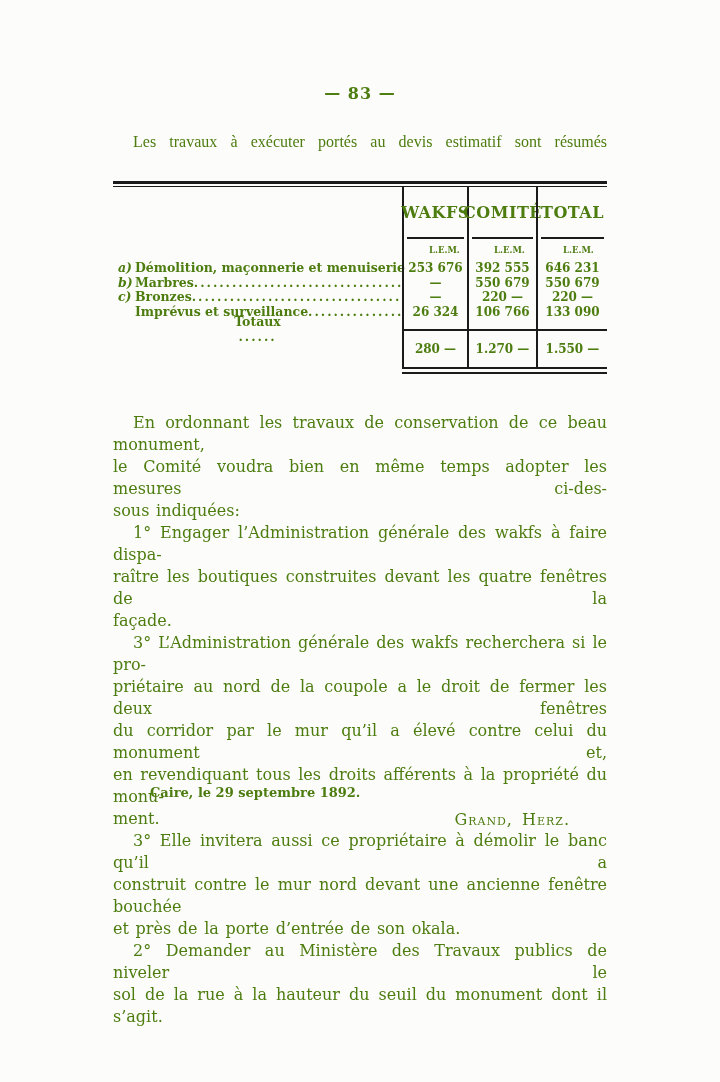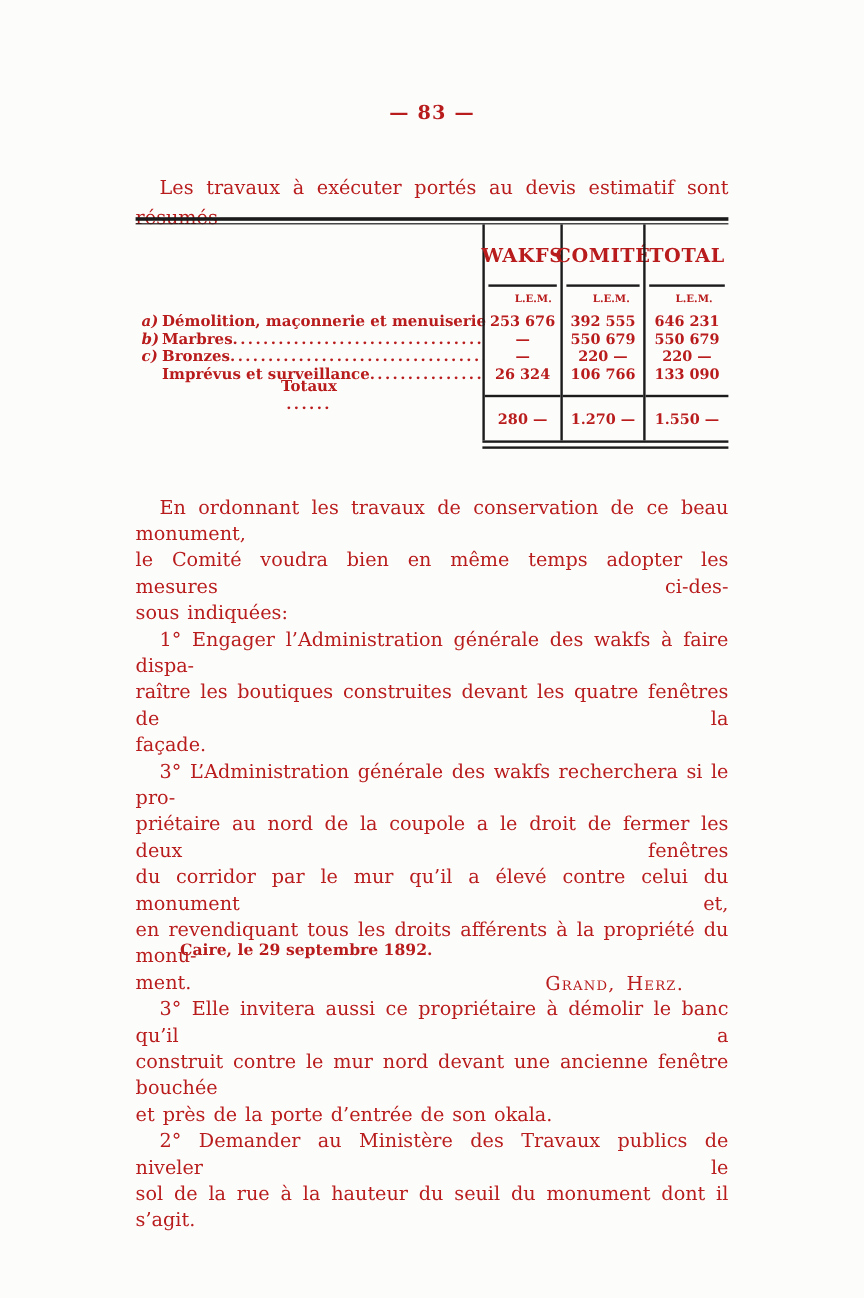--- a/index.html
+++ b/index.html
@@ -2,38 +2,38 @@
 <html><head>
 <meta charset="utf-8">
 <style>
   html, body { margin: 0; padding: 0; background: #e8e8e8; }
   .page {
     position: relative;
     width: 720px;
     height: 1082px;
     margin: 0 auto;
     background: #fcfcfb;
-    color: #b91c1c;
+    color: #4d7c0f;
     font-family: "DejaVu Serif", "Liberation Serif", serif;
     overflow: hidden;
   }
   .content-abs { position: absolute; left: 113px; width: 494px; }
 
   
   .page-number {
     top: 84px;
     text-align: center;
     font-size: 16px;
     font-weight: bold;
     letter-spacing: 1px;
   }
 
   
   .textblock { font-size: 16px; line-height: 22px; word-spacing: 0.10em; }
-  .intro { top: 144px; line-height: 25px; }
+  .intro { top: 129px; line-height: 25px; font-family: Liberation Serif, serif; }
   .bodytext { top: 412px; }
   .ln { text-align: justify; text-align-last: justify; }
   .ln-end { text-align: left; text-align-last: left; }
   .indent { text-indent: 20px; }
 
   
   .devis-table { top: 181px; }
   .toprule { height: 2px; border-top: 3px solid #1b1b1b; border-bottom: 1px solid #1b1b1b; }
   .tgrid {
     display: grid;

